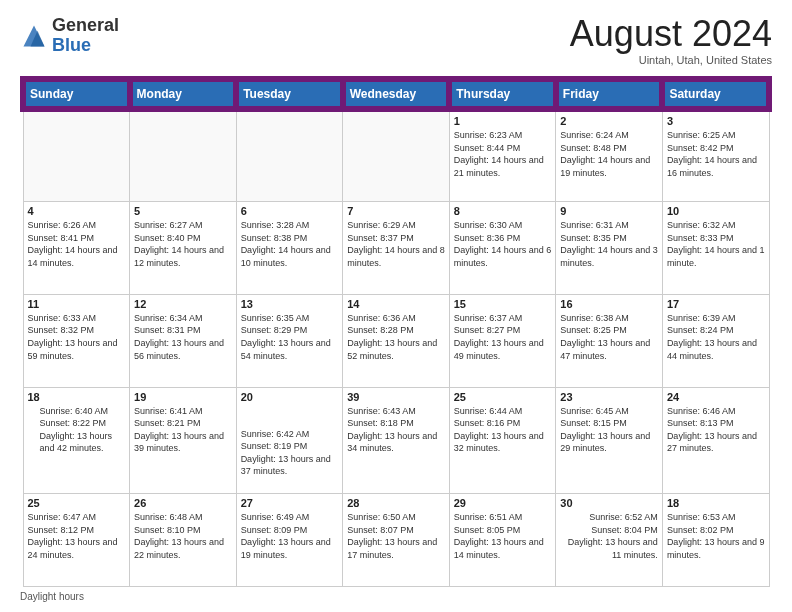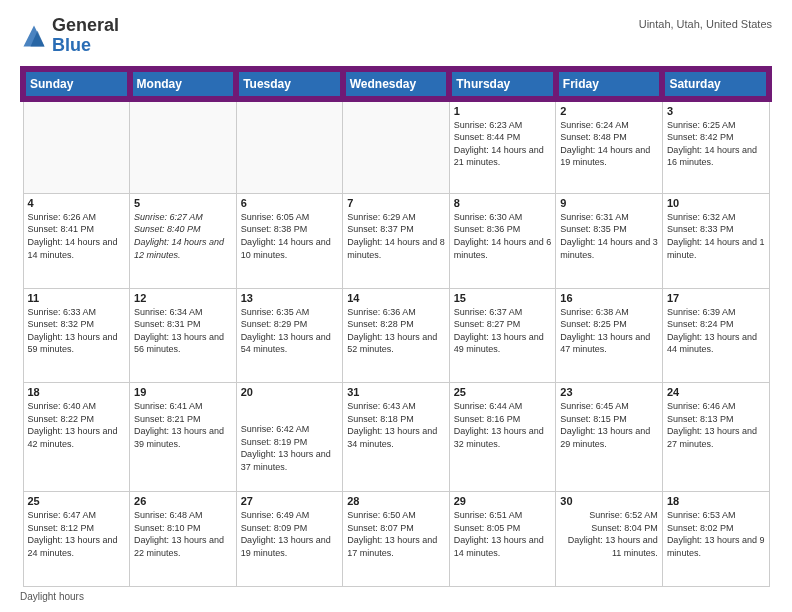--- a/index.html
+++ b/index.html
@@ -110,20 +110,21 @@
         <rect x="0" y="0" width="32" height="32" fill="none"></rect>
         <polygon points="16,4 28,28 4,28" fill="#2a6db5" opacity="0.85"></polygon>
         <polygon points="20,10 28,28 12,28" fill="#1a5a9a" opacity="0.7"></polygon>
       </svg>
       <div class="logo-text">
         <span class="logo-general">General</span><br>
         <span class="logo-blue">Blue</span>
       </div>
     </div>
     <div class="title-block">
+      <div class="month-title">August 2024</div>
       <div class="location">Uintah, Utah, United States</div>
     </div>
   </div>
 
   <table class="calendar">
     <thead>
       <tr>
         <th>Sunday</th>
         <th>Monday</th>
         <th>Tuesday</th>
@@ -160,27 +161,27 @@
         </tr>
         <tr>
           <td>
             <span class="day-number">4</span>
             <div class="day-info" style="white-space: pre-line;">Sunrise: 6:26 AM
 Sunset: 8:41 PM
 Daylight: 14 hours and 14 minutes.</div>
           </td>
           <td>
             <span class="day-number">5</span>
-            <div class="day-info" style="white-space: pre-line; font-style: italic;">Sunrise: 6:27 AM
+            <div class="day-info" style="white-space: pre-line;">Sunrise: 6:27 AM
 Sunset: 8:40 PM
 Daylight: 14 hours and 12 minutes.</div>
           </td>
           <td>
             <span class="day-number">6</span>
-            <div class="day-info" style="white-space: pre-line;">Sunrise: 6:05 AM
+            <div class="day-info" style="white-space: pre-line;">Sunrise: 3:28 AM
 Sunset: 8:38 PM
 Daylight: 14 hours and 10 minutes.</div>
           </td>
           <td>
             <span class="day-number">7</span>
             <div class="day-info" style="white-space: pre-line;">Sunrise: 6:29 AM
 Sunset: 8:37 PM
 Daylight: 14 hours and 8 minutes.</div>
           </td>
           <td>
@@ -242,38 +243,38 @@
           <td>
             <span class="day-number">17</span>
             <div class="day-info" style="white-space: pre-line;">Sunrise: 6:39 AM
 Sunset: 8:24 PM
 Daylight: 13 hours and 44 minutes.</div>
           </td>
         </tr>
         <tr>
           <td>
             <span class="day-number">18</span>
-            <div class="day-info" style="white-space: pre-line;">Sunrise: 6:40 AM
+            <div class="day-info" style="white-space: pre-line; margin-left: 12px;">Sunrise: 6:40 AM
 Sunset: 8:22 PM
 Daylight: 13 hours and 42 minutes.</div>
           </td>
           <td>
             <span class="day-number">19</span>
             <div class="day-info" style="white-space: pre-line;">Sunrise: 6:41 AM
 Sunset: 8:21 PM
 Daylight: 13 hours and 39 minutes.</div>
           </td>
           <td>
             <span class="day-number">20</span>
             <div class="day-info" style="white-space: pre-line; margin-top: 25px;">Sunrise: 6:42 AM
 Sunset: 8:19 PM
 Daylight: 13 hours and 37 minutes.</div>
           </td>
           <td>
-            <span class="day-number">31</span>
+            <span class="day-number">39</span>
             <div class="day-info" style="white-space: pre-line;">Sunrise: 6:43 AM
 Sunset: 8:18 PM
 Daylight: 13 hours and 34 minutes.</div>
           </td>
           <td>
             <span class="day-number">25</span>
             <div class="day-info" style="white-space: pre-line;">Sunrise: 6:44 AM
 Sunset: 8:16 PM
 Daylight: 13 hours and 32 minutes.</div>
           </td>

